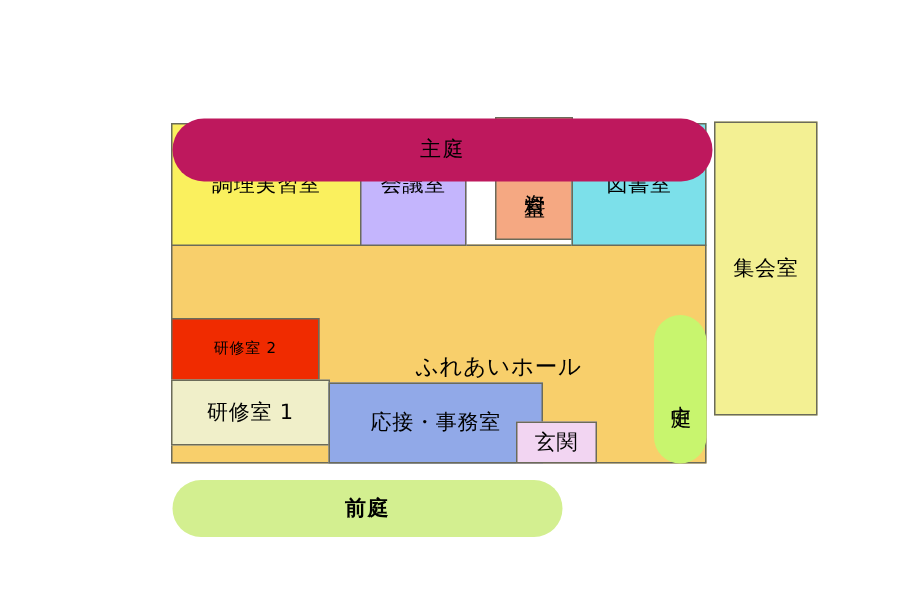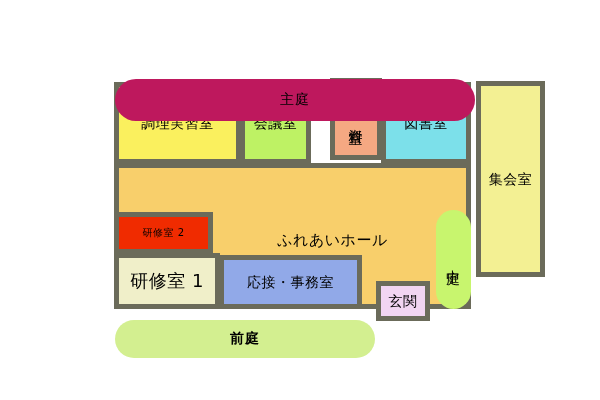--- a/index.html
+++ b/index.html
@@ -19,21 +19,21 @@
     position: relative;
     width: 600px;
     height: 400px;
     background: #ffffff;
   }
 
   
   .room {
     position: absolute;
     box-sizing: border-box;
-    border: 5px solid #0f172a;
+    border: 1px solid #0f172a;
     display: flex;
     align-items: center;
     justify-content: center;
     text-align: center;
     color: #000000;
     font-size: 14px;
     line-height: 1.15;
     letter-spacing: 0.5px;
     font-family: "DejaVu Sans", "Liberation Sans", sans-serif;
   }
@@ -82,42 +82,42 @@
 <body>
 
 <div id="floorplan" style="background: rgb(255, 255, 255);">
 
 <div class="room" style="left: 114px; top: 163px; width: 357px; height: 146px; background: rgb(248, 207, 107); border-color: rgb(107, 107, 90); font-size: 15px; align-items: flex-end;">
       <span class="label" style="position: relative; left: 40px; top: -55px;">ふれあいホール</span>
     </div>
     <div class="room" style="left: 114px; top: 82px; width: 127px; height: 82px; background: rgb(250, 240, 94); border-color: rgb(107, 107, 90); font-size: 14px;">
       <span class="label">調理実習室</span>
     </div>
-    <div class="room" style="left: 240px; top: 82px; width: 71px; height: 82px; background: #bef264; border-color: rgb(107, 107, 90); font-size: 14px;">
+    <div class="room" style="left: 240px; top: 82px; width: 71px; height: 82px; background: #c4b5fd; border-color: rgb(107, 107, 90); font-size: 14px;">
       <span class="label">会議室</span>
     </div>
     <div class="room vertical" style="left: 330px; top: 78px; width: 52px; height: 82px; background: rgb(245, 168, 130); border-color: rgb(107, 107, 90); font-size: 14px;">
       <span class="label">資料室</span>
     </div>
     <div class="room" style="left: 381px; top: 82px; width: 90px; height: 82px; background: rgb(124, 224, 234); border-color: rgb(107, 107, 90); font-size: 14px;">
       <span class="label">図書室</span>
     </div>
     <div class="room" style="left: 476px; top: 81px; width: 69px; height: 196px; background: rgb(243, 240, 147); border-color: rgb(107, 107, 90); font-size: 14px;">
       <span class="label">集会室</span>
     </div>
     <div class="room" style="left: 114px; top: 212px; width: 99px; height: 42px; background: rgb(240, 43, 0); border-color: rgb(107, 107, 90); font-size: 10px;">
       <span class="label">研修室 2</span>
     </div>
-    <div class="room" style="left: 114px; top: 253px; width: 106px; height: 56px; background: rgb(240, 239, 201); border-color: rgb(107, 107, 90); font-size: 18px;">
+    <div class="room" style="left: 114px; top: 253px; width: 106px; height: 44px; background: rgb(240, 239, 201); border-color: rgb(107, 107, 90); font-size: 14px;">
       <span class="label">研修室 1</span>
     </div>
     <div class="room" style="left: 219px; top: 255px; width: 143px; height: 54px; background: rgb(145, 169, 232); border-color: rgb(107, 107, 90); font-size: 14px;">
       <span class="label">応接・事務室</span>
     </div>
-    <div class="room" style="left: 376px; top: 281px; width: 54px; height: 40px; background: rgb(242, 213, 242); border-color: rgb(107, 107, 90); font-size: 14px;">
+    <div class="room" style="left: 344px; top: 281px; width: 54px; height: 28px; background: rgb(242, 213, 242); border-color: rgb(107, 107, 90); font-size: 14px;">
       <span class="label">玄関</span>
     </div>
     <div class="garden" style="left: 115px; top: 38px; width: 360px; height: 42px; background: #be185d; border: none; margin-top: 41px;">
       <span class="label">主庭</span>
     </div>
     <div class="garden vertical courtyard" style="left: 436px; top: 210px; width: 35px; height: 99px; background: rgb(200, 245, 110); border: none;">
       <span class="label">中庭</span>
     </div>
     <div class="garden" style="left: 115px; top: 320px; width: 260px; height: 38px; background: rgb(211, 239, 144); border: none; font-weight: bold;">
       <span class="label">前庭</span>

